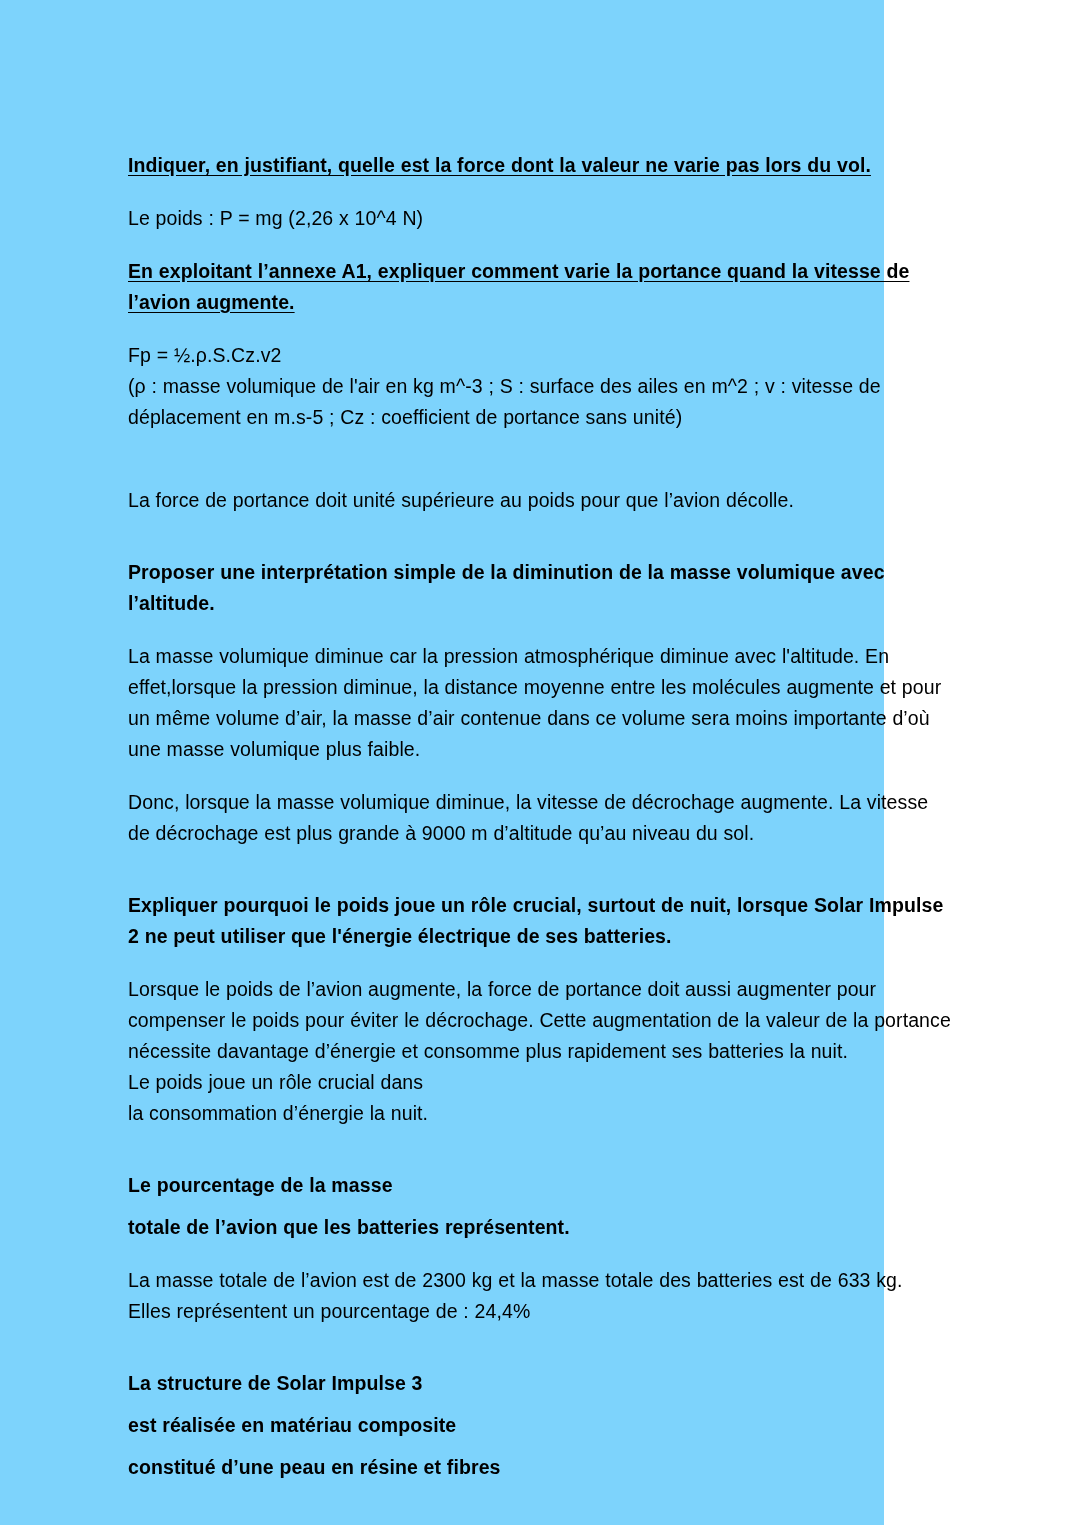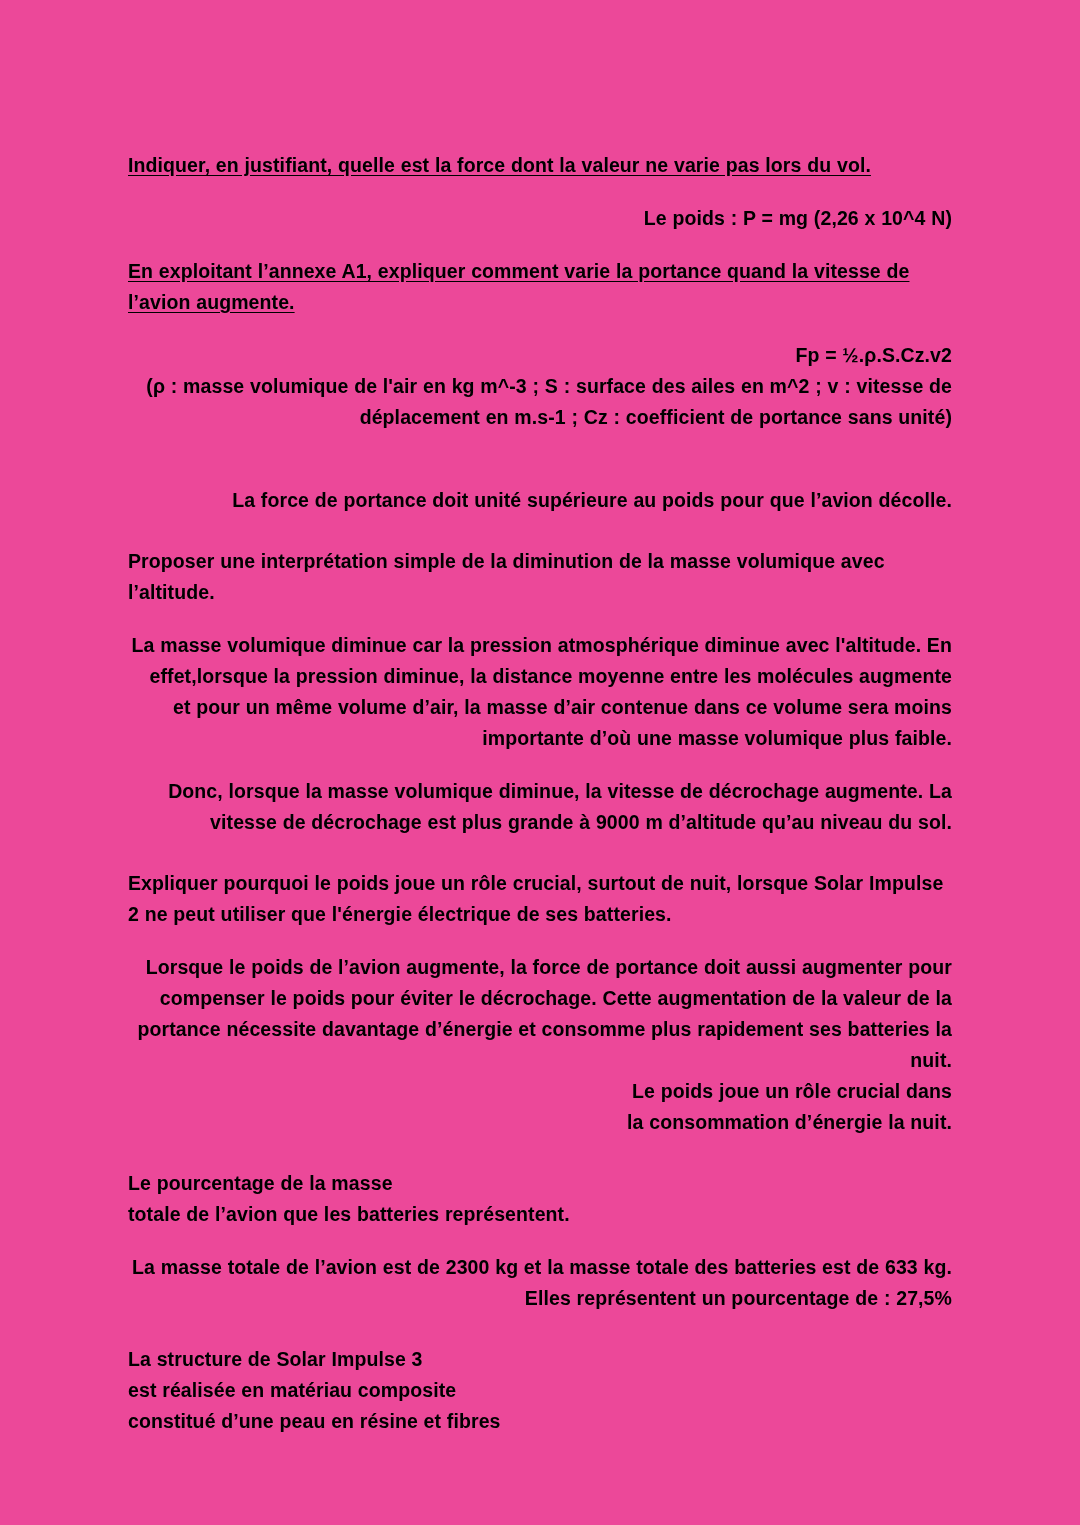--- a/index.html
+++ b/index.html
@@ -10,47 +10,47 @@
   }
   body {
     width: 1080px;
     height: 1525px;
     font-family: "Liberation Sans", sans-serif;
     color: #000000;
     -webkit-font-smoothing: antialiased;
   }
   .page {
     position: relative;
-    width: 1080px;
+    width: 884px;
     height: 1525px;
-    background: #ec4899;
+    background: #7dd3fc;
     box-sizing: border-box;
     padding: 150px 130px 0 128px;
   }
   .doc-body {
     width: 824px;
   }
   .block {
     font-size: 19.5px;
     line-height: 31px;
     letter-spacing: 0.1px;
     margin: 0;
     word-spacing: 0.2px;
   }
   .heading-underline {
     font-weight: bold;
     text-decoration: underline;
     text-underline-offset: 3px;
   }
   .heading-bold {
     font-weight: bold;
+    margin-top: 11px;
   }
   .para {
-    font-weight: bold;
-    text-align: right;
+    font-weight: normal;
   }
   .gap-md  { height: 22px; }
   .gap-lg  { height: 30px; }
 </style>
 </head>
 <body>
 
 <div class="page">
   <div class="doc-body">
 
@@ -60,21 +60,21 @@
 
     <p class="block para">Le poids : P = mg (2,26 x 10^4 N)</p>
 
     <div class="gap-md"></div>
 
     <p class="block heading-underline">En exploitant l’annexe A1, expliquer comment varie la portance quand la vitesse de l’avion augmente.</p>
 
     <div class="gap-md"></div>
 
     <p class="block para">Fp = ½.ρ.S.Cz.v2</p>
-    <p class="block para">(ρ : masse volumique de l'air en kg m^-3 ; S : surface des ailes en m^2 ; v : vitesse de déplacement en m.s-1 ; Cz : coefficient de portance sans unité)</p>
+    <p class="block para">(ρ : masse volumique de l'air en kg m^-3 ; S : surface des ailes en m^2 ; v : vitesse de déplacement en m.s-5 ; Cz : coefficient de portance sans unité)</p>
 
     <div class="gap-lg"></div>
 
 
     <div class="gap-md"></div>
 
     <p class="block para">La force de portance doit unité supérieure au poids pour que l’avion décolle.</p>
 
     <div class="gap-lg"></div>
 
@@ -99,21 +99,21 @@
     <p class="block para">la consommation d’énergie la nuit.</p>
 
     <div class="gap-lg"></div>
 
     <p class="block heading-bold">Le pourcentage de la masse</p>
     <p class="block heading-bold">totale de l’avion que les batteries représentent.</p>
 
     <div class="gap-md"></div>
 
     <p class="block para">La masse totale de l’avion est de 2300 kg et la masse totale des batteries est de 633 kg.</p>
-    <p class="block para">Elles représentent un pourcentage de : 27,5%</p>
+    <p class="block para">Elles représentent un pourcentage de : 24,4%</p>
 
     <div class="gap-lg"></div>
 
     <p class="block heading-bold">La structure de Solar Impulse 3</p>
     <p class="block heading-bold">est réalisée en matériau composite</p>
     <p class="block heading-bold">constitué d’une peau en résine et fibres</p>
 
   </div>
 </div>
 

